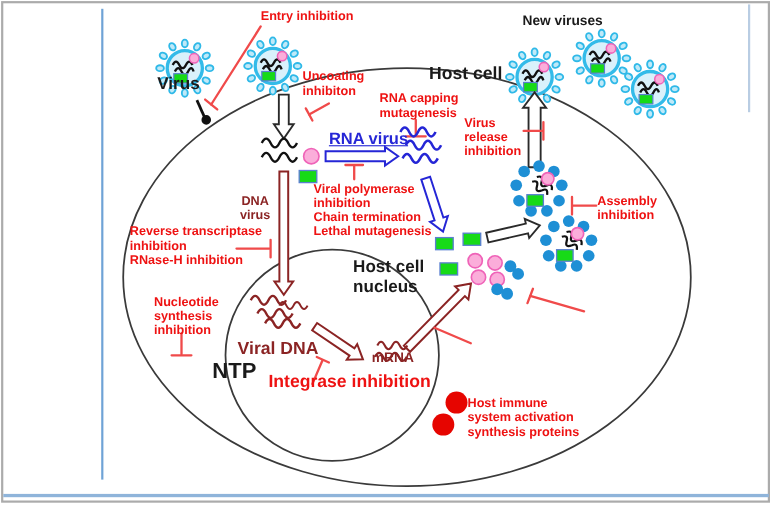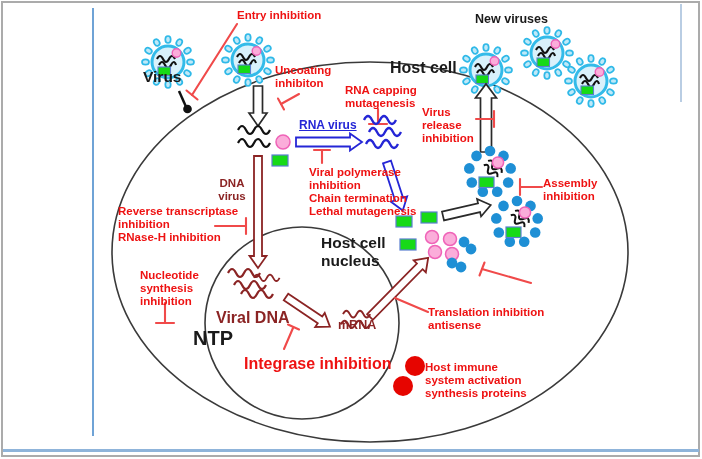--- a/index.html
+++ b/index.html
@@ -14,21 +14,21 @@
   .hline-bottom{position:absolute; left:3px; top:449px; width:696px; height:3px;
     background:#8fb4da;}
   .vline-right{position:absolute; left:680px; top:4px; width:2px; height:98px;
     background:#b9cde3;}
   svg.scene{position:absolute; left:0; top:0;}
   .lbl{position:absolute; font-weight:700; font-size:11.5px; line-height:1.13;
     white-space:pre-line; letter-spacing:0;}
   .red{color:var(--red,#ee1212);}
   .maroon{color:var(--maroon,#8b2424);}
   .blk{color:var(--ink,#1a1a1a);padding-left:44px;}
-  .blu{color:var(--blue,#2526d6); text-decoration:underline; font-size:12px;}
+  .blu{color:var(--blue,#2526d6); text-decoration:underline; font-size:15px;}
   .sz15{font-size:15.5px;}
   .sz16{font-size:16px;}
   .sz125{font-size:12.5px;}
   .sz12{font-size:16px;}
   .sz14{font-size:20px;}
   .ctr{text-align:center;}
   
   .membrane{fill:none; stroke:#3a3a3a; stroke-width:1.6;}
   .arrow-w{fill:#ffffff; stroke:#2a2a2a; stroke-width:1.7;}
   .arrow-b{fill:#ffffff; stroke:var(--blue,#2526d6); stroke-width:1.8;}
@@ -213,37 +213,35 @@
   <div class="lbl red" style="left:275px; top:64px;">Uncoating
 inhibiton</div>
   <div class="lbl red" style="left:345px; top:84px;">RNA capping
 mutagenesis</div>
   <div class="lbl blu" style="left:299px; top:119px;">RNA virus</div>
   <div class="lbl red" style="left:422px; top:106px;">Virus
 release
 inhibition</div>
   <div class="lbl maroon ctr" style="left:214px; top:177px; width:36px;">DNA
 virus</div>
-  <div class="lbl red" style="left:285px; top:166px;margin-left:24px;">Viral polymerase
+  <div class="lbl red" style="left:285px; top:166px;">Viral polymerase
 inhibition
 Chain termination
 Lethal mutagenesis</div>
   <div class="lbl red" style="left:118px; top:205px;">Reverse transcriptase
 inhibition
 RNase-H inhibition</div>
   <div class="lbl red" style="left:140px; top:269px;">Nucleotide
 synthesis
 inhibition</div>
   <div class="lbl blk sz14" style="left:149px; top:327px;">NTP</div>
   <div class="lbl blk sz15" style="left:277px; top:234px;">Host cell
 nucleus</div>
   <div class="lbl maroon sz12" style="left:216px; top:309px;">Viral DNA</div>
-  <div class="lbl red sz12" style="left:223px; top:355px;padding-left:21px;">Integrase inhibition</div>
+  <div class="lbl red sz12" style="left:223px; top:339px;padding-left:21px;">Integrase inhibition</div>
   <div class="lbl maroon sz125" style="left:338px; top:318px;">mRNA</div>
-  <div class="lbl red" style="left:428px; top:306px;">Translation inhibition
-antisense</div>
   <div class="lbl red" style="left:543px; top:177px;">Assembly
 inhibition</div>
   <div class="lbl red" style="left:425px; top:361px;">Host immune
 system activation
 synthesis proteins</div>
 
 </div>
 
 </body></html>

